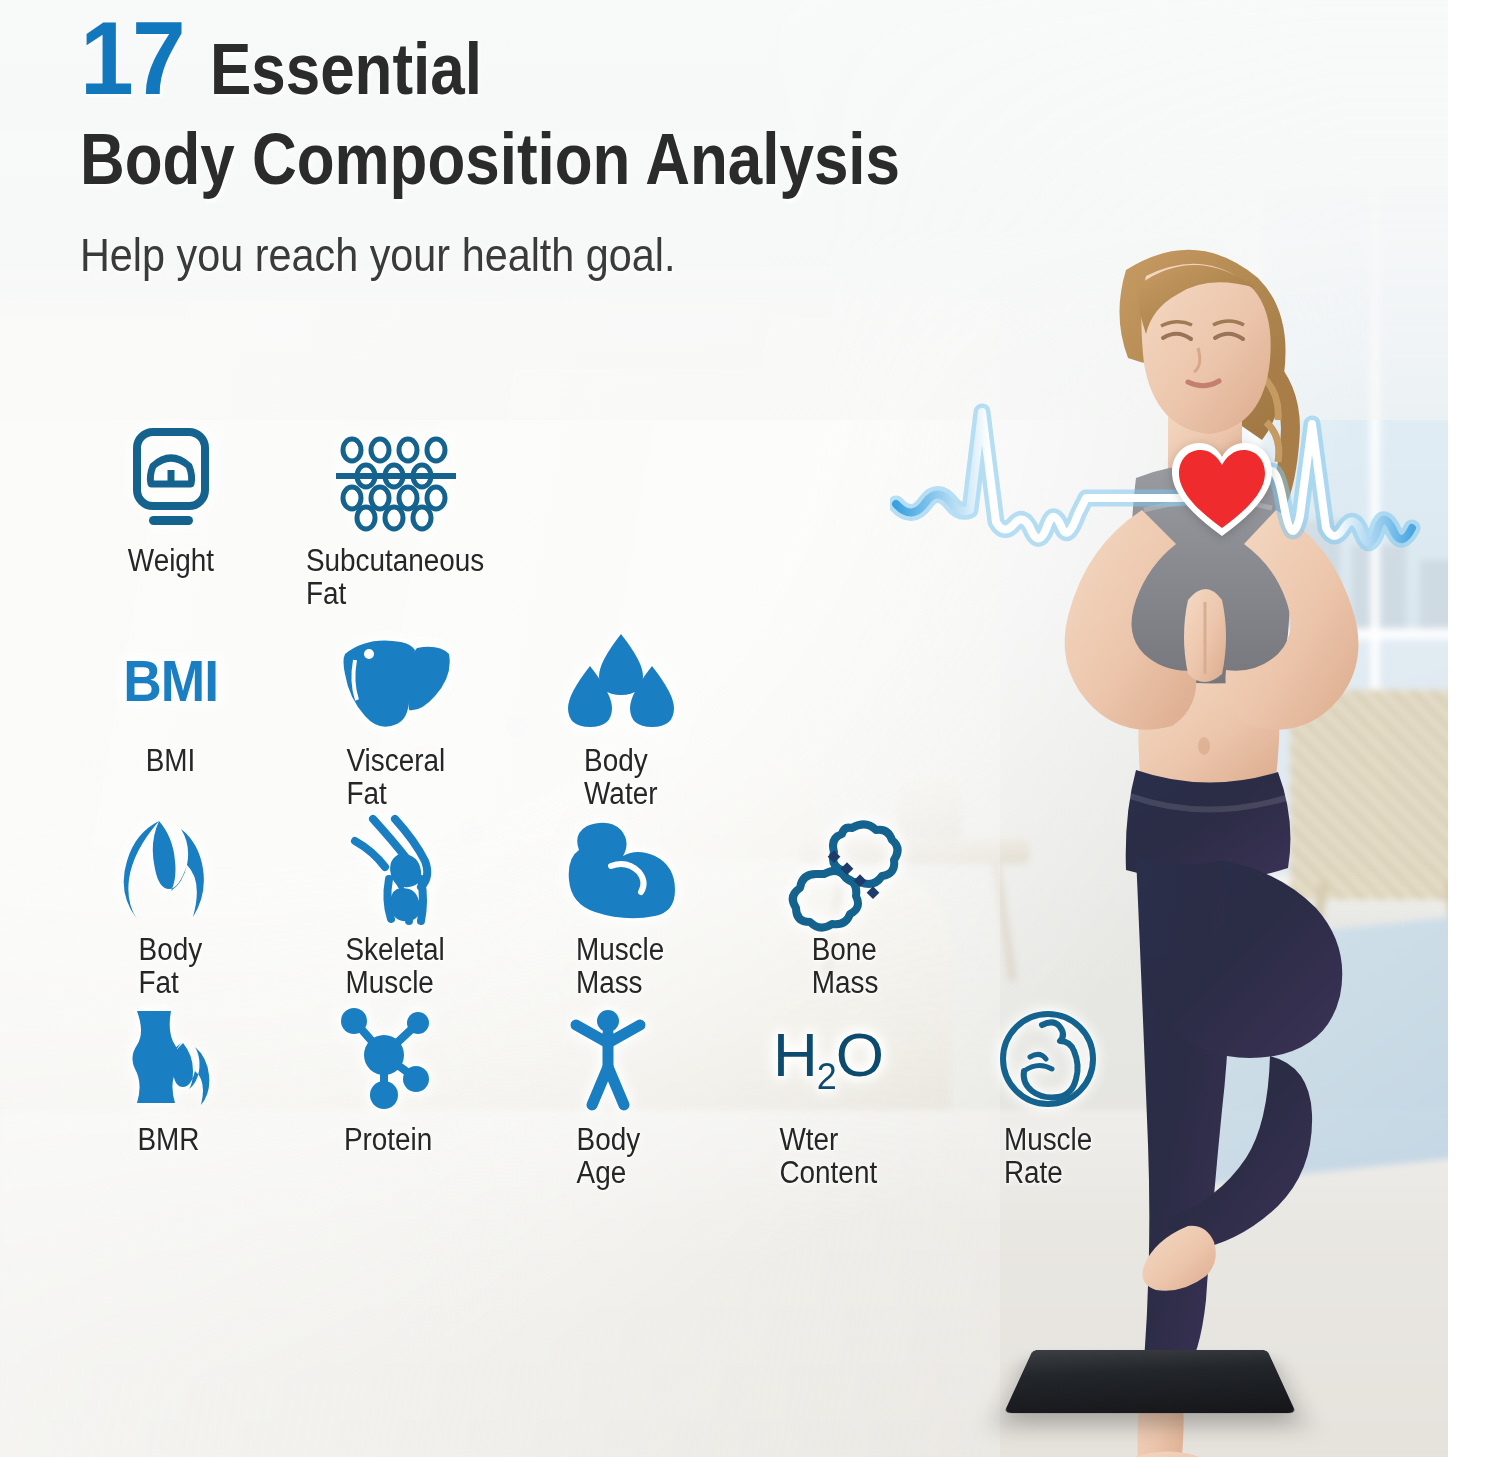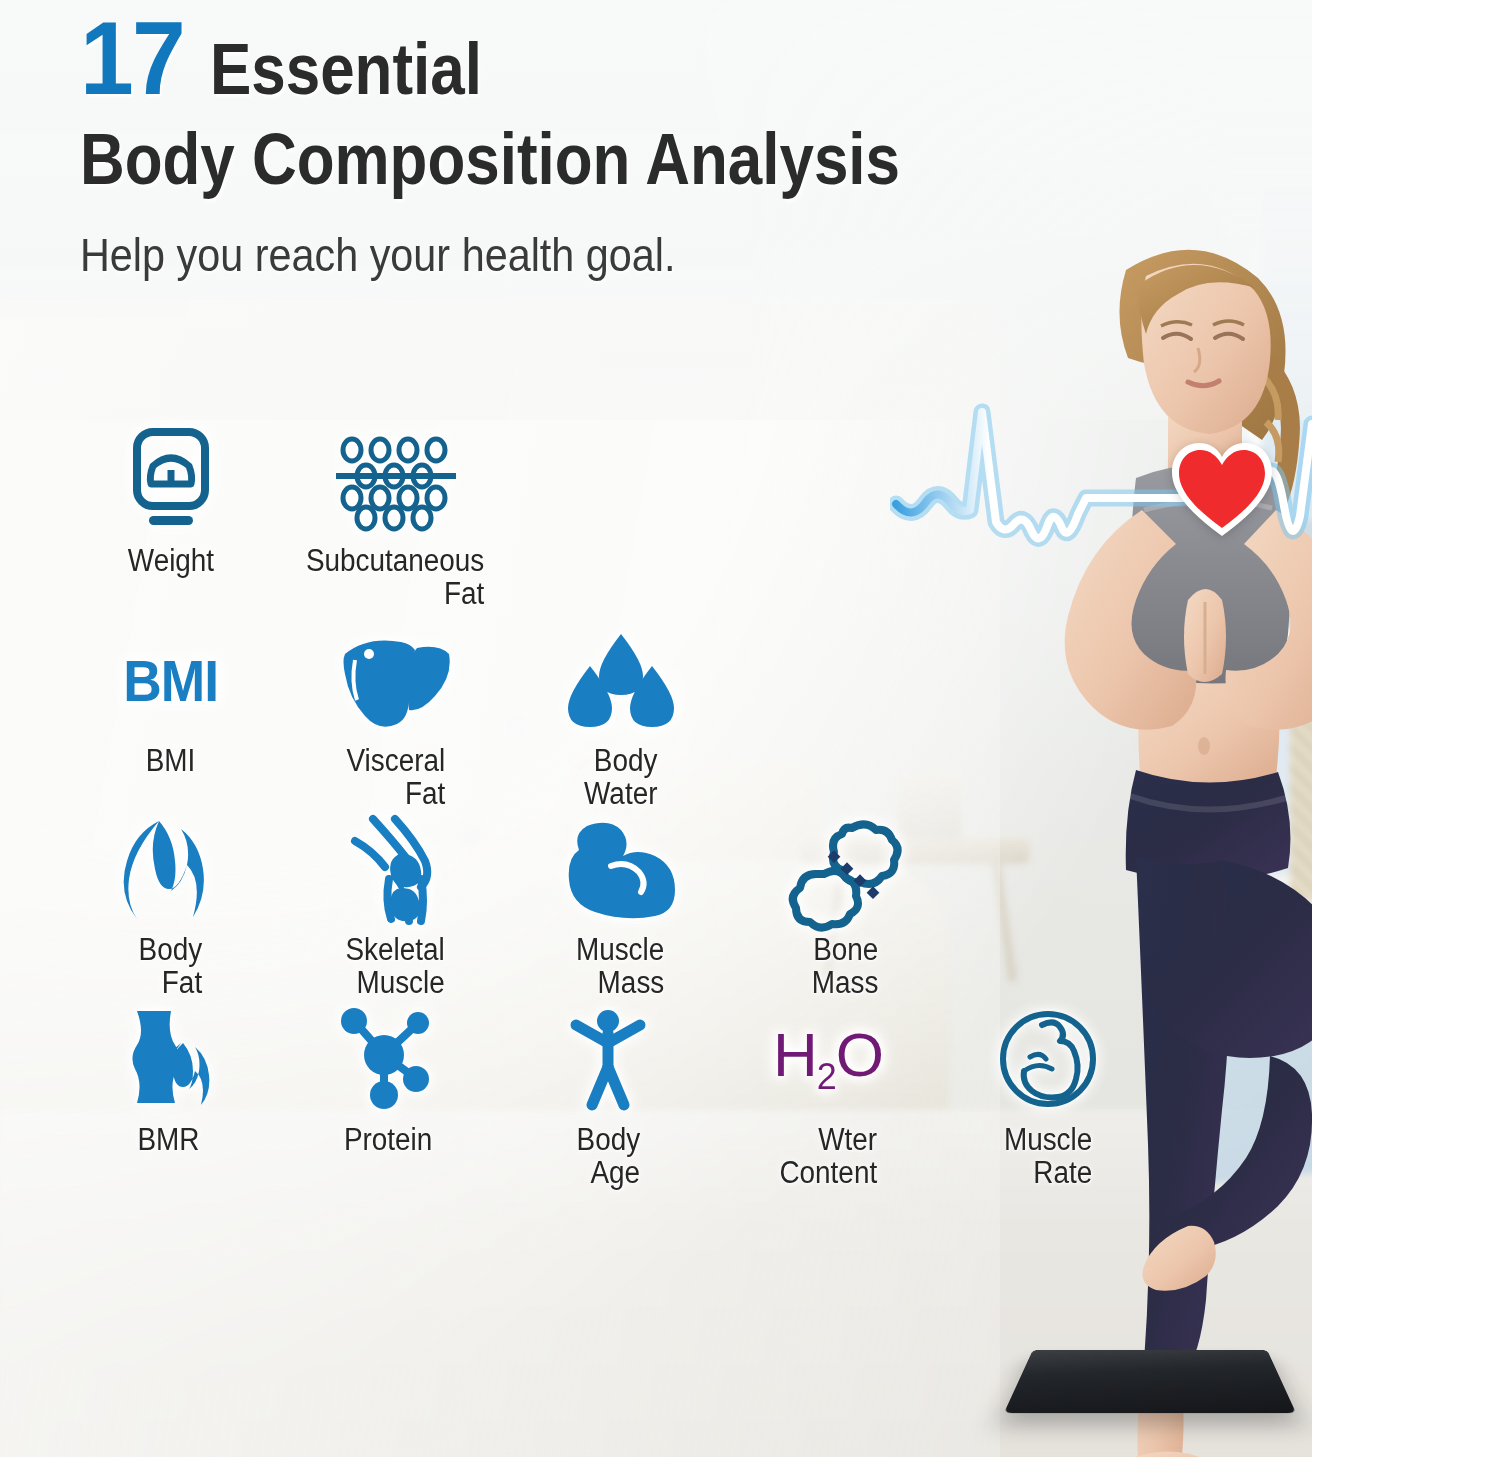--- a/index.html
+++ b/index.html
@@ -3,21 +3,21 @@
 <meta charset="utf-8">
 <style>
   * { box-sizing: border-box; margin: 0; padding: 0; }
   html, body {
     width: 1500px; height: 1457px;
     font-family: "Liberation Sans", sans-serif;
     overflow: hidden;
   }
   #stage {
     position: relative;
-    width: 1312px; height: 1457px;
+    width: 1448px; height: 1457px;
     background: #e9ebea;
     overflow: hidden;
   }
 
   
   .bg { position: absolute; inset: 0; overflow: hidden; }
   .bg-base {
     position: absolute; inset: 0;
     background:
       linear-gradient(178deg, #f3f4f3 0%, #eceeec 40%, #e6e6e2 70%, #e3e2dc 100%);
@@ -153,40 +153,40 @@
     transform: scaleX(.88); transform-origin: left top;
     text-shadow: 1px 2px 3px rgba(255,255,255,.9);
     white-space: nowrap;
   }
 
   
   .grid { position:absolute; left:48px; top:430px; width:1110px; }
   .grid-row { display:flex; }
   .cell {
     width: 225px; display:flex; flex-direction:column; align-items:center;
-    text-align:right;
+    text-align:left;
   }
   .row1 .cell, .row2 .cell, .row3 .cell { width: 225px; }
   .ic {
     height: 100px; display:flex; align-items:center; justify-content:center;
     filter: drop-shadow(0 0 7px rgba(255,255,255,.95)) drop-shadow(0 0 2px rgba(255,255,255,.9));
   }
   .ic svg { display:block; overflow: visible; }
   .lbl {
     font-size: 31px; color:#262626; line-height: 1.07; margin-top: 14px;
     text-shadow: 0 0 8px rgba(255,255,255,.95), 1px 1px 2px rgba(255,255,255,.9);
     transform: scaleX(.9);
   }
   .lbl-bmi {
     font-size: 58px; font-weight:bold; color:#1a7ec2; letter-spacing:-1px;
     text-shadow: 0 0 10px rgba(255,255,255,.95);
     transform: scaleX(.92);
   }
   .lbl-h2o {
-    font-size: 62px; font-weight: 400; color:#701a75; letter-spacing:-1px;
+    font-size: 62px; font-weight: 400; color:#0c4a6e; letter-spacing:-1px;
     text-shadow: 0 0 10px rgba(255,255,255,.95);
   }
   .lbl-h2o sub { font-size: 36px; }
 
   
   .row1 { margin-left: 10px; }
   .row2 { margin-left: 10px; margin-top: 20px; }
   .row3 { margin-left: 10px; margin-top: 8px; }
   .row4 { margin-left: 10px; margin-top: 10px; }
   .row4 .cell { width: 222px; }

